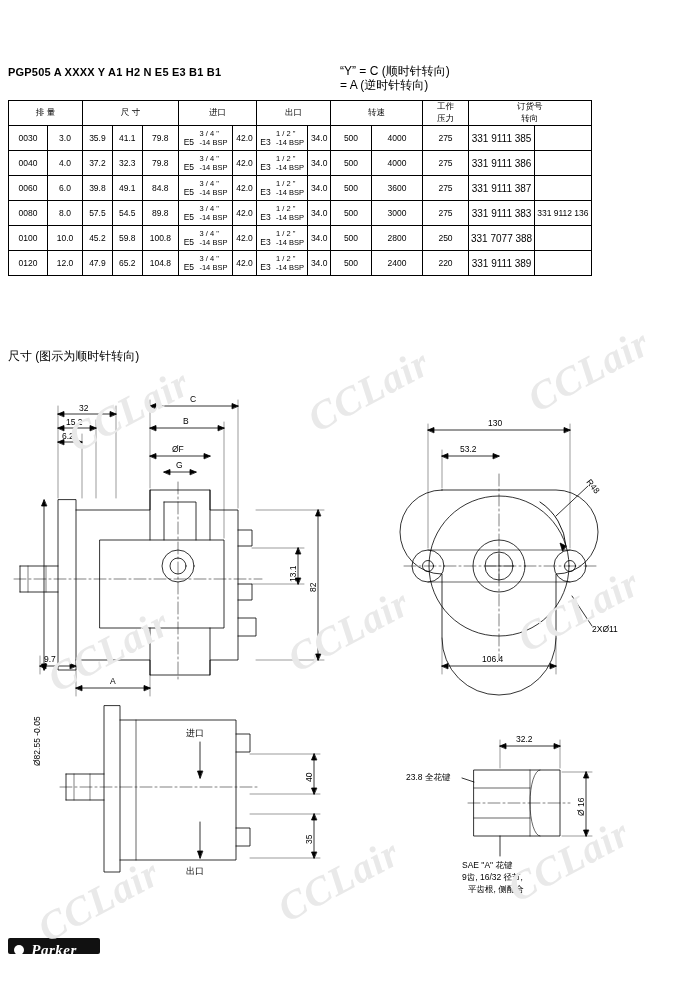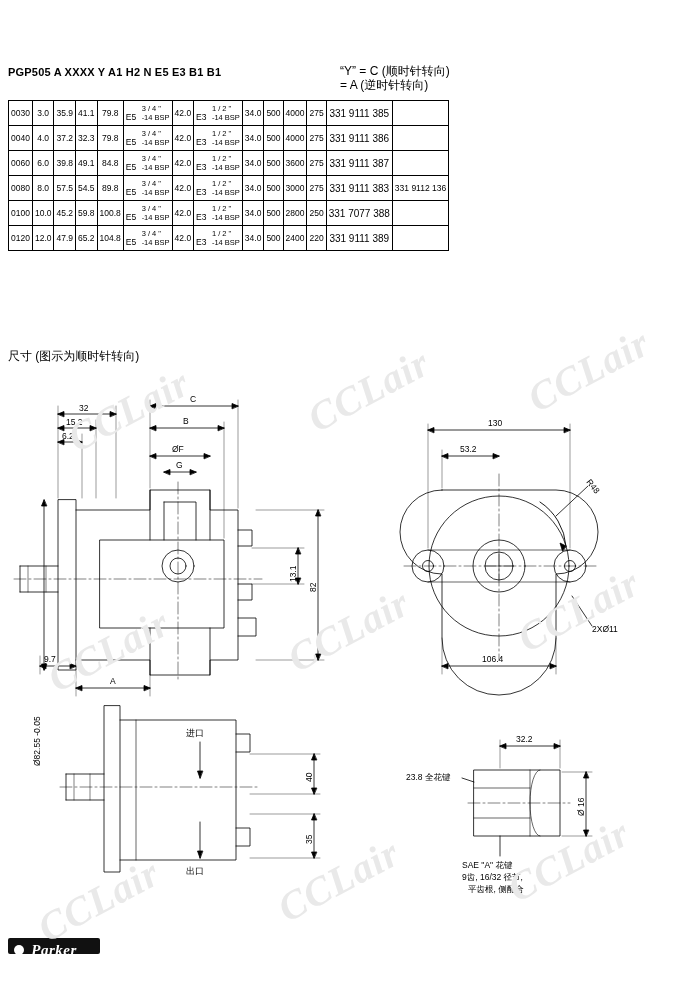--- a/index.html
+++ b/index.html
@@ -64,20 +64,35 @@
 
 
   <div class="model">PGP505 A XXXX Y A1 H2 N E5 E3 B1 B1</div>
   <div class="rot-note">
     <div>“Y” = C (顺时针转向)</div>
     <div>= A (逆时针转向)</div>
   </div>
 
   <table class="spec">
     <thead>
+      <tr>
+        <th colspan="2" class="grouphdr" style="width:74px">排 量</th>
+        <th colspan="3" class="grouphdr" style="width:96px">尺 寸</th>
+        <th colspan="2" class="grouphdr" style="width:78px">进口</th>
+        <th colspan="2" class="grouphdr" style="width:74px">出口</th>
+        <th colspan="2" class="grouphdr" style="width:92px">转速</th>
+        <th class="grouphdr" style="width:46px">
+          <span>工作</span><br>
+          <span>压力</span>
+        </th>
+        <th colspan="2" class="grouphdr" style="width:122px">
+          <span>订货号</span><br>
+          <span>转向</span>
+        </th>
+      </tr>
     </thead>
     <tbody>
       <tr>
         <td>0030</td>
         <td>3.0</td>
         <td>35.9</td>
         <td>41.1</td>
         <td>79.8</td>
         <td>
           <span>E5</span>

